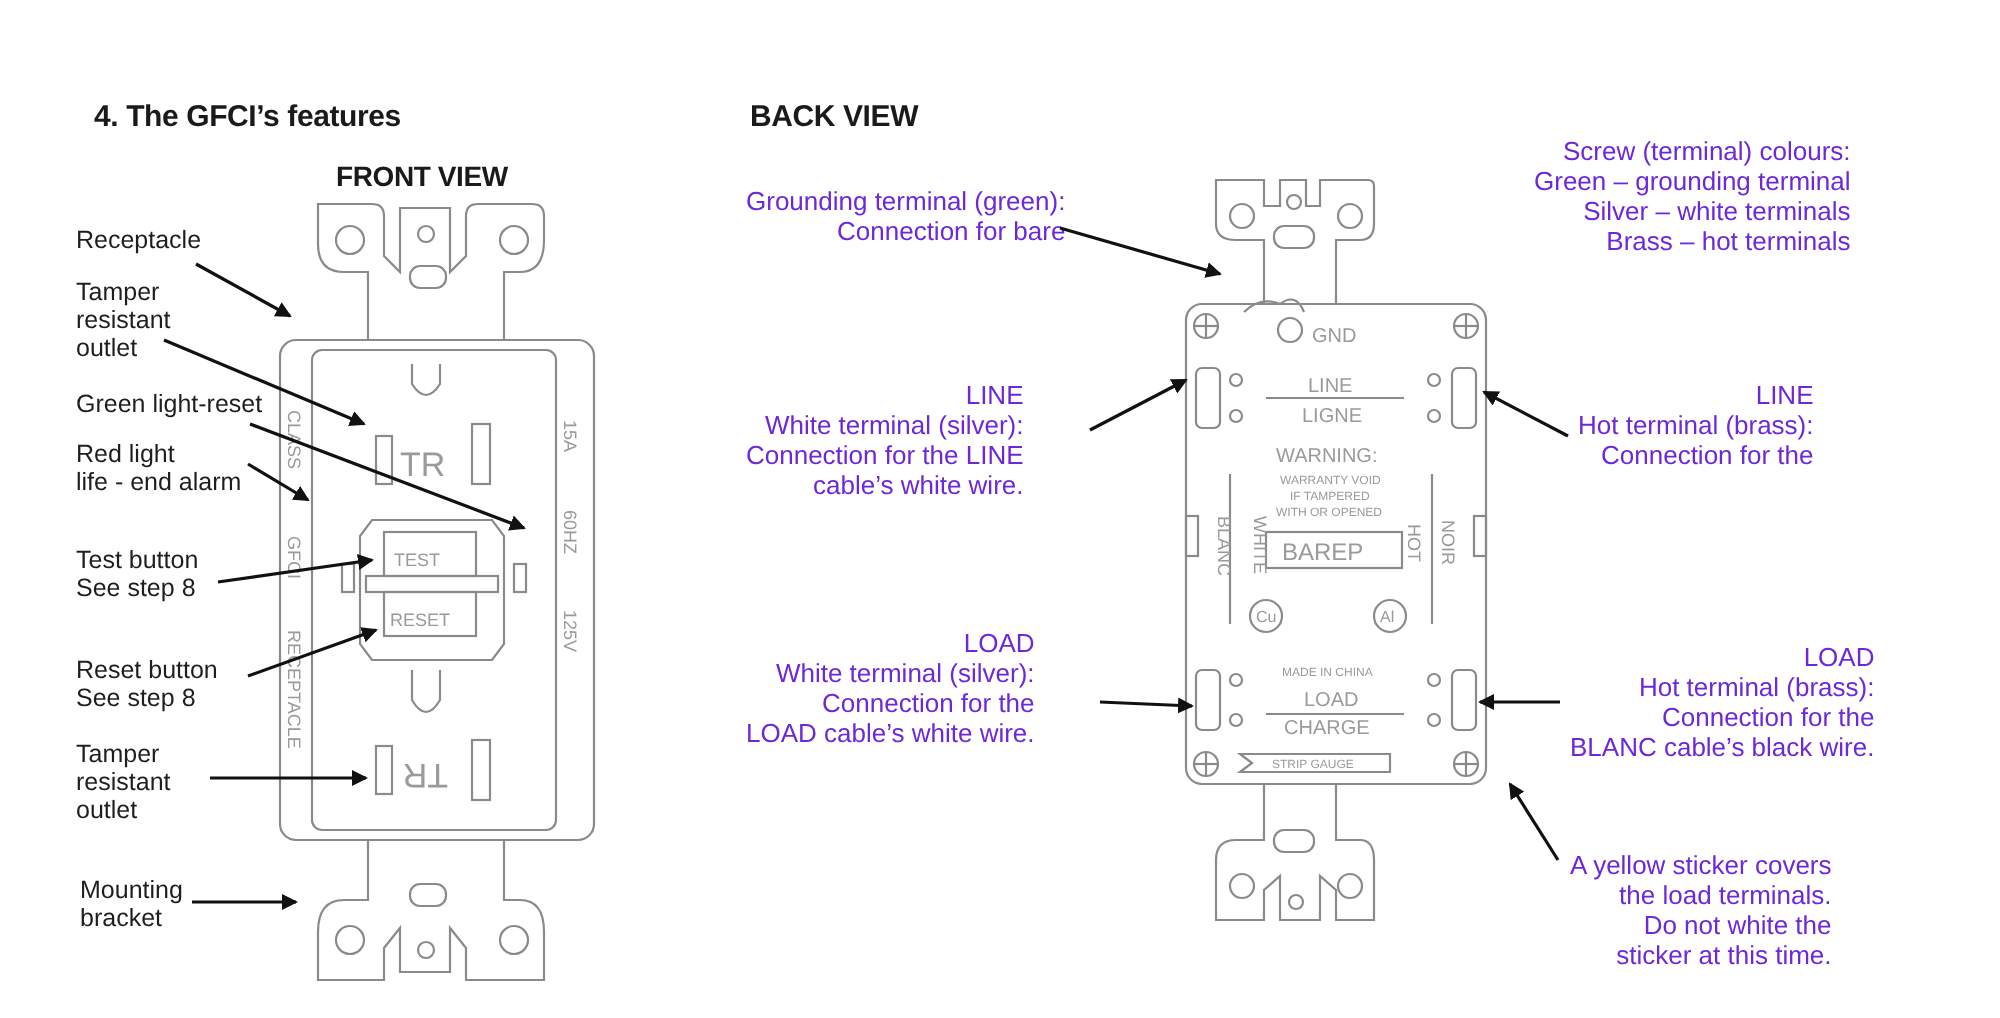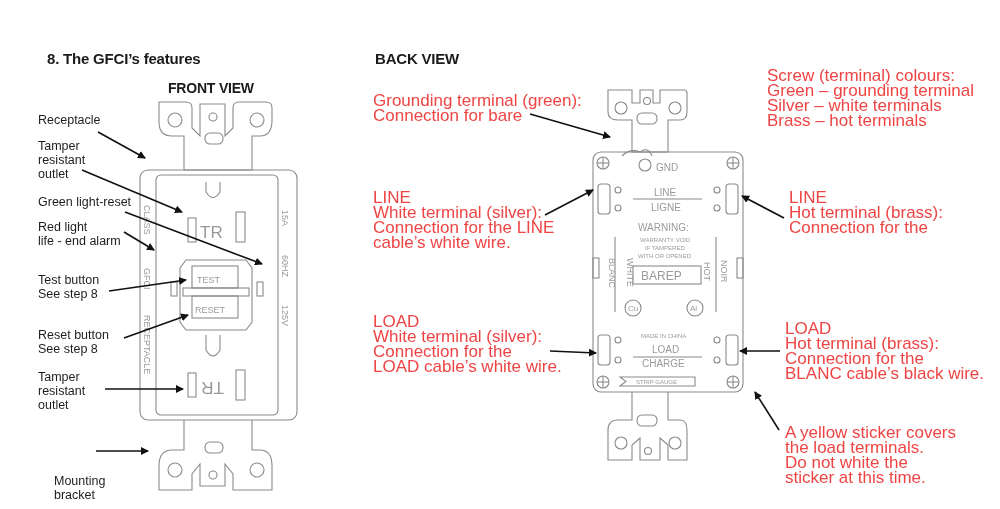--- a/index.html
+++ b/index.html
@@ -2,29 +2,29 @@
 <html><head>
 <meta charset="utf-8">
 <style>
   html, body { margin: 0; padding: 0; background: #ffffff; }
   body { width: 1000px; height: 509px; position: relative; overflow: hidden;
          font-family: "Liberation Sans", sans-serif; color: #1a1a1a; }
   .abs { position: absolute; }
   .title { font-weight: bold; font-size: 15px; letter-spacing: -0.2px; }
   .lbl { font-size: 12.5px; line-height: 14px; color: #1e1e1e; }
   .lbl span { display: block; white-space: nowrap; }
-  .rlbl { font-size: 17px; line-height: 15px; color: #ef4444; }
+  .rlbl { font-size: 13px; line-height: 15px; color: #6d28d9; text-align: right; }
   .rlbl span { display: block; white-space: nowrap; }
   svg { position: absolute; left: 0; top: 0; }
   .dtext { font-family: "Liberation Sans", sans-serif; fill: #9a9a9a; }
 </style>
 </head>
 <body>
 
-<div class="abs title" style="left:47px;top:50px;font-size:15px;">8. The GFCI’s features</div>
+<div class="abs title" style="left:47px;top:50px;font-size:15px;">4. The GFCI’s features</div>
 <div class="abs title" style="left:168px;top:80px;font-size:14px;">FRONT VIEW</div>
 <div class="abs title" style="left:375px;top:50px;font-size:15px;">BACK VIEW</div>
 
 <div class="abs lbl" style="left:38px;top:113px;">
   <span>Receptacle</span>
 </div>
 <div class="abs lbl" style="left:38px;top:139px;">
   <span>Tamper</span>
   <span>resistant</span>
   <span>outlet</span>
@@ -42,21 +42,21 @@
 </div>
 <div class="abs lbl" style="left:38px;top:328px;">
   <span>Reset button</span>
   <span>See step 8</span>
 </div>
 <div class="abs lbl" style="left:38px;top:370px;">
   <span>Tamper</span>
   <span>resistant</span>
   <span>outlet</span>
 </div>
-<div class="abs lbl" style="left:54px;top:438px;margin-top:36px;">
+<div class="abs lbl" style="left:40px;top:438px;">
   <span>Mounting</span>
   <span>bracket</span>
 </div>
 
 <div class="abs rlbl" style="left:373px;top:93px;">
   <span>Grounding terminal (green):</span>
   <span>Connection for bare</span>
 </div>
 <div class="abs rlbl" style="left:373px;top:190px;">
   <span>LINE</span>

